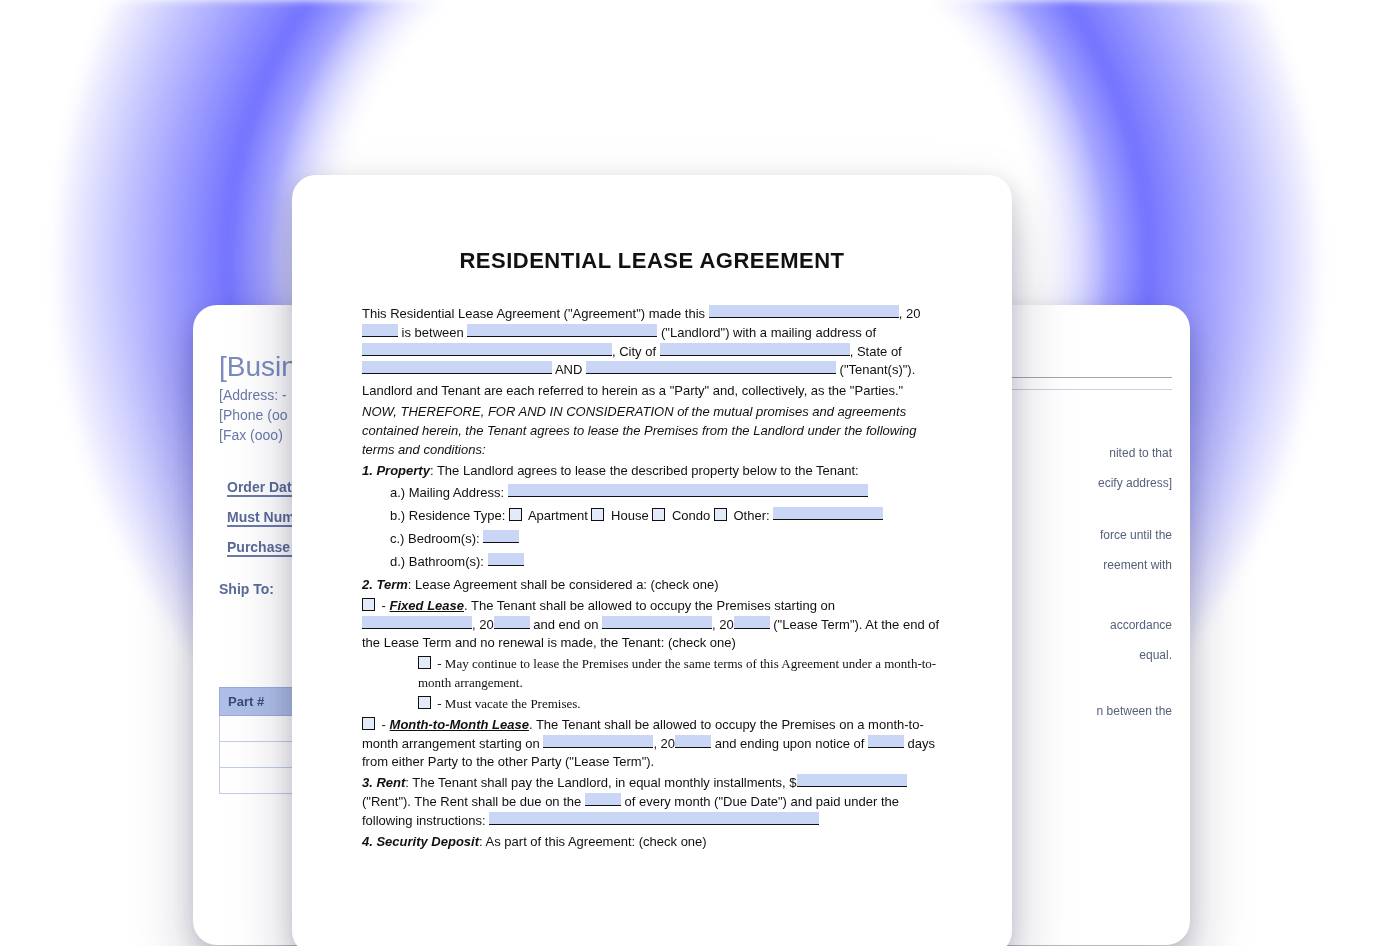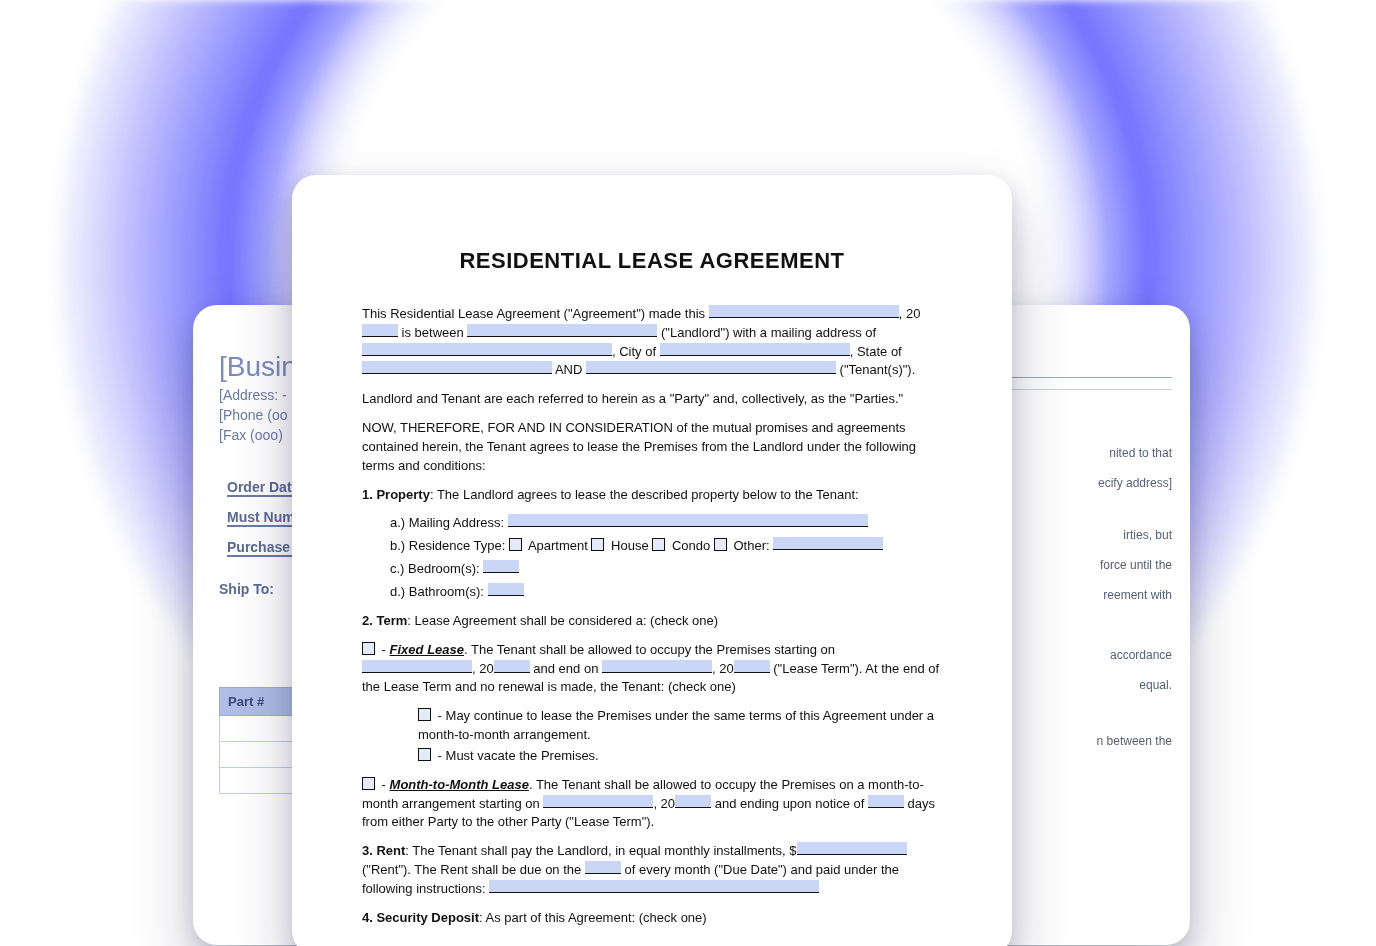--- a/index.html
+++ b/index.html
@@ -24,32 +24,32 @@
   .po th{background:#aebee6;border:1px solid #9aaadd;padding:6px 8px;text-align:left;color:#3a4a77;font-weight:700;}
   .po td{border:1px solid #c0cdea;padding:5px 8px;color:#6a7aa8;}
   .po td:first-child{text-align:right;}
   
   .agr{left:850px;top:305px;width:340px;height:640px;padding:60px 0 0 0;box-sizing:border-box;color:#55607a;font-size:12px;line-height:1.5;}
   .agr .row{padding:6px 18px 6px 18px;border-left:0;}
   .agr .blank{display:inline-block;border-bottom:1px solid #9aa;min-width:70px;height:.9em;vertical-align:baseline;}
   
   .lease{left:292px;top:175px;width:720px;height:780px;padding:60px 70px 0 70px;box-sizing:border-box;color:#111;font-size:13px;line-height:1.45;z-index:5;}
   .lease h1{text-align:center;font-size:22px;letter-spacing:.5px;margin:10px 0 28px;}
-  .lease p{margin:10px 0;}
-  .lease .b{font-weight:700;}
+  .lease p{margin:2px 0;}
+  .lease .b{font-weight:700;font-style:italic;}
   .lease .u{text-decoration:underline;}
   .lease .i{font-style:italic;}
   .blk{display:inline-block;background:#c9d6f5;border-bottom:1px solid #111;height:12px;vertical-align:baseline;}
   .blk.sm{width:36px;}
   .blk.md{width:110px;}
   .blk.lg{width:190px;}
   .blk.xl{width:250px;}
   .chk{display:inline-block;width:11px;height:11px;border:1px solid #111;margin:0 3px -1px 0;background:#e3ebfb;}
   .sub{margin:4px 0 4px 28px;}
-  .sub2{margin:2px 0 2px 56px;}
+  .sub2{margin:2px 0 2px 56px;font-family:Liberation Serif, serif;}
 </style>
 </head>
 <body>
 
 <div class="stage">
   <div class="halo"></div>
 
   <div class="card po">
     <div class="bizname">[Busin</div>
     <div class="line">[Address: -</div>
@@ -77,21 +77,20 @@
     </tbody>
       </table>
   </div>
 
   <div class="card agr">
     <div class="row" style="text-align:right;border-bottom:1px solid #c7cfe0;margin:0 18px 18px;padding:0 0 6px;"><span class="blank" style="min-width:180px"></span></div>
     <div class="row" style="text-align:left"><span>ating, leasing,</span></div>
     <div class="row" style="text-align:right"><span>nited to that</span></div>
     <div class="row" style="text-align:right"><span>ecify address]</span></div>
     <div style="height:22px"></div>
-    <div class="row" style="text-align:right"><span>irties, but</span></div>
     <div class="row" style="text-align:right"><span>force until the</span></div>
     <div class="row" style="text-align:right"><span>reement with</span></div>
     <div style="height:30px"></div>
     <div class="row" style="text-align:right"><span>accordance</span></div>
     <div class="row" style="text-align:right"><span>equal.</span></div>
     <div style="height:26px"></div>
     <div class="row" style="text-align:right"><span>n between the</span></div>
     <div style="height:30px"></div>
     <div style="height:26px"></div>
     <div class="row" style="text-align:left"><span>conditions</span></div>

